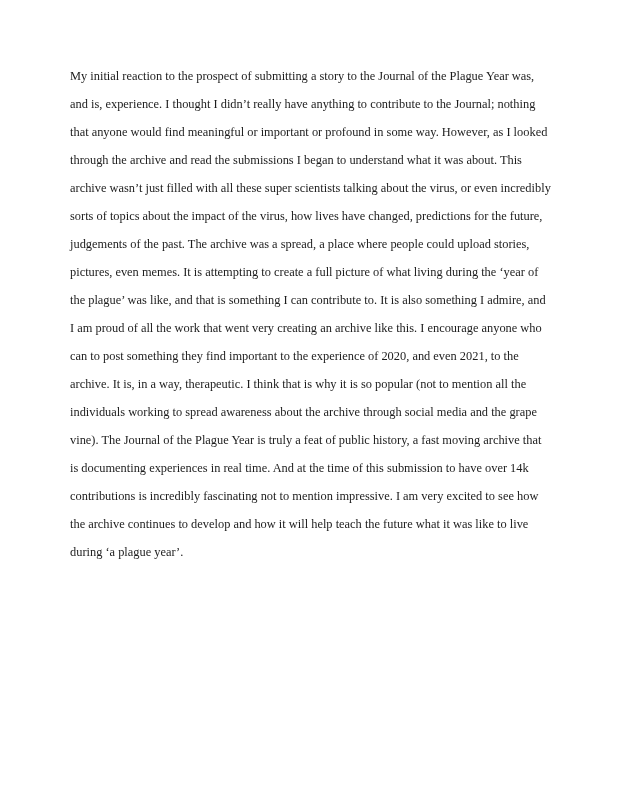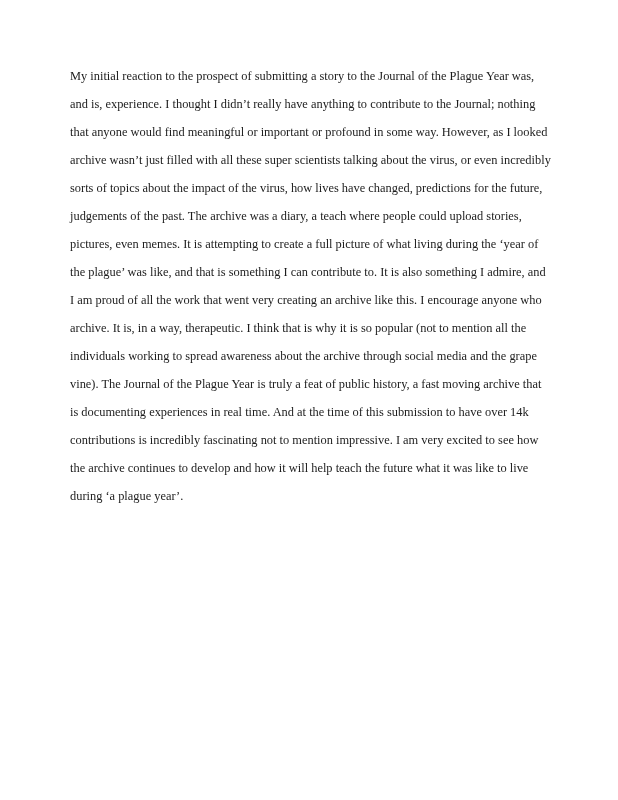--- a/index.html
+++ b/index.html
@@ -32,26 +32,28 @@
   }
 </style>
 </head>
 <body>
 
 <div class="page">
   <div class="essay">
       <div class="line">My initial reaction to the prospect of submitting a story to the Journal of the Plague Year was,</div>
       <div class="line">and is, experience. I thought I didn’t really have anything to contribute to the Journal; nothing</div>
       <div class="line">that anyone would find meaningful or important or profound in some way. However, as I looked</div>
+      <div class="line">through the archive and read the submissions I began to understand what it was about. This</div>
       <div class="line">archive wasn’t just filled with all these super scientists talking about the virus, or even incredibly</div>
       <div class="line">sorts of topics about the impact of the virus, how lives have changed, predictions for the future,</div>
-      <div class="line">judgements of the past. The archive was a diary, a teach where people could upload stories,</div>
+      <div class="line">judgements of the past. The archive was a spread, a place where people could upload stories,</div>
       <div class="line">pictures, even memes. It is attempting to create a full picture of what living during the ‘year of</div>
       <div class="line">the plague’ was like, and that is something I can contribute to. It is also something I admire, and</div>
       <div class="line">I am proud of all the work that went very creating an archive like this. I encourage anyone who</div>
+      <div class="line">can to post something they find important to the experience of 2020, and even 2021, to the</div>
       <div class="line">archive. It is, in a way, therapeutic. I think that is why it is so popular (not to mention all the</div>
       <div class="line">individuals working to spread awareness about the archive through social media and the grape</div>
       <div class="line">vine). The Journal of the Plague Year is truly a feat of public history, a fast moving archive that</div>
       <div class="line">is documenting experiences in real time. And at the time of this submission to have over 14k</div>
       <div class="line">contributions is incredibly fascinating not to mention impressive. I am very excited to see how</div>
       <div class="line">the archive continues to develop and how it will help teach the future what it was like to live</div>
       <div class="line">during ‘a plague year’.</div>
     </div>
 </div>
 

